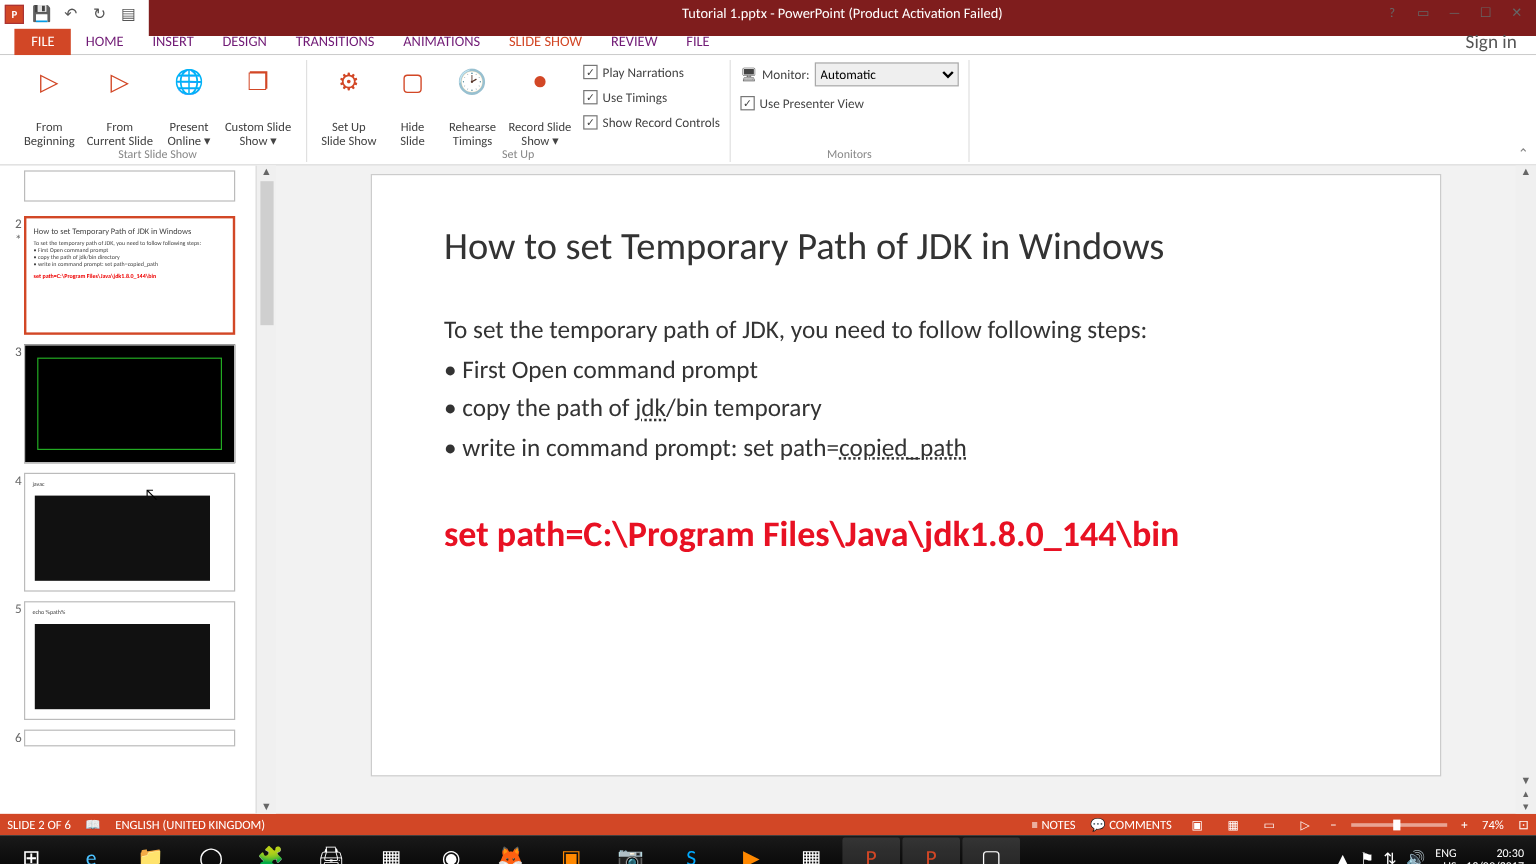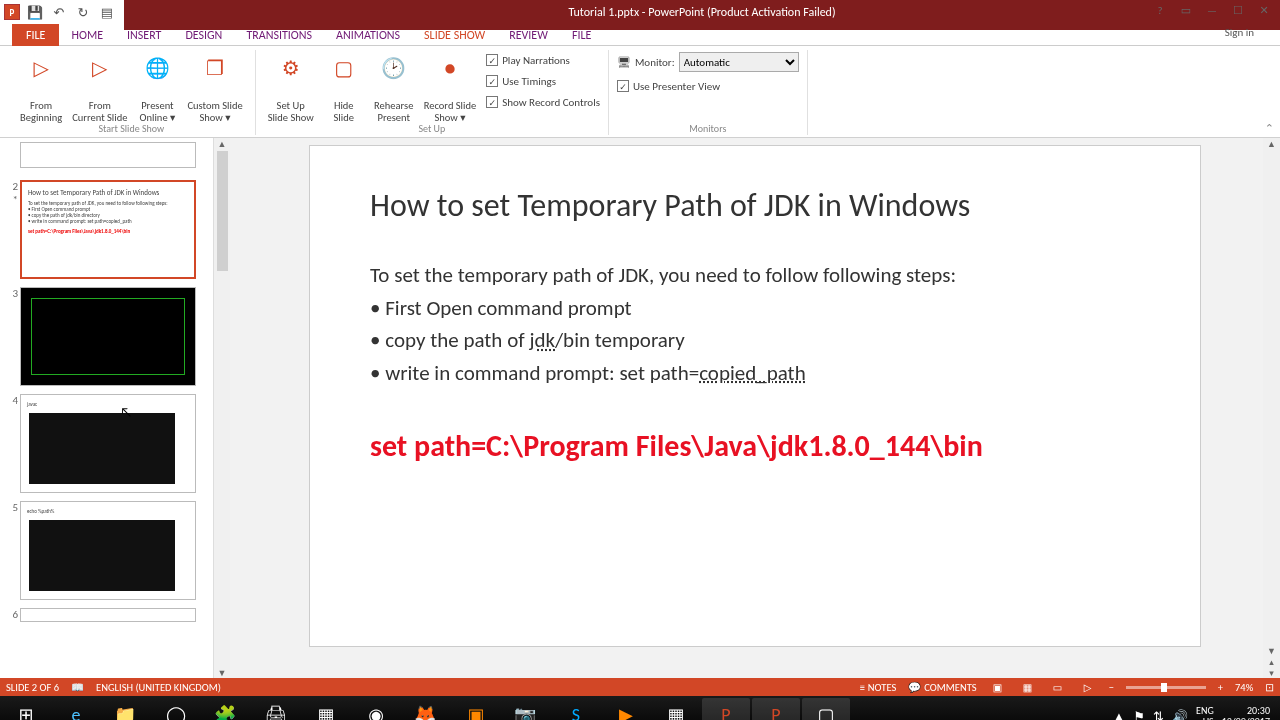--- a/index.html
+++ b/index.html
@@ -12,21 +12,21 @@
 .titlebar .qat-ico { width: 18px; height: 18px; display: flex; align-items: center; justify-content: center; color: #555; font-size: 13px; }
 .titlebar .center-strip { flex: 1; height: 36px; background: #7f1d1d; display: flex; align-items: center; justify-content: center; color: #fff; font-size: 12px; margin-left: 8px; }
 .titlebar .right { position: absolute; right: 4px; top: 0; display: flex; gap: 2px; }
 .titlebar .right .win-btn { width: 24px; height: 20px; display: flex; align-items: center; justify-content: center; color: #666; font-size: 11px; }
 
 
 .tabs { height: 22px; display: flex; align-items: flex-start; padding-left: 12px; border-bottom: 1px solid #ccc; position: relative; }
 .tabs .file-tab { background: #d24726; color: #fff; padding: 3px 14px; font-size: 12px; height: 22px; display: flex; align-items: center; }
 .tabs .tab { padding: 3px 12px; font-size: 12px; color: #701a75; height: 22px; display: flex; align-items: center; }
 .tabs .tab.active { color: #d24726; }
-.signin { position: absolute; right: 26px; top: 2px; font-size: 11px; color: #555; }
+.signin { position: absolute; right: 16px; top: 2px; font-size: 16px; color: #555; }
 
 
 .ribbon { height: 92px; background: #fff; border-bottom: 1px solid #d0d0d0; display: flex; padding: 4px 8px 2px 8px; position: relative; }
 .rgroup { display: flex; flex-direction: column; align-items: center; padding: 0 8px; border-right: 1px solid #e0e0e0; }
 .rgroup:last-child { border-right: none; }
 .rgroup .items { display: flex; gap: 2px; height: 70px; align-items: flex-start; }
 .rgroup .glabel { font-size: 10px; color: #888; margin-top: auto; }
 .rbtn { display: flex; flex-direction: column; align-items: center; justify-content: flex-start; padding: 2px 4px; min-width: 48px; text-align: center; }
 .rbtn .ico { width: 32px; height: 32px; display: flex; align-items: center; justify-content: center; color: #d24726; font-size: 20px; }
 .rbtn .lbl { font-size: 10.5px; color: #444; line-height: 1.15; margin-top: 16px; white-space: pre-line; }
@@ -147,21 +147,21 @@
 Slide Show</div>
         </div>
       <div class="rbtn">
           <div class="ico">▢</div>
           <div class="lbl">Hide
 Slide</div>
         </div>
       <div class="rbtn">
           <div class="ico">🕑</div>
           <div class="lbl">Rehearse
-Present</div>
+Timings</div>
         </div>
       <div class="rbtn">
           <div class="ico">⏺</div>
           <div class="lbl">Record Slide
 Show ▾</div>
         </div>
       <div style="display:flex;flex-direction:column;gap:1px;padding-left:4px">
         <label class="chk">
             <span class="box">✓</span>
             <span>Play Narrations</span>

